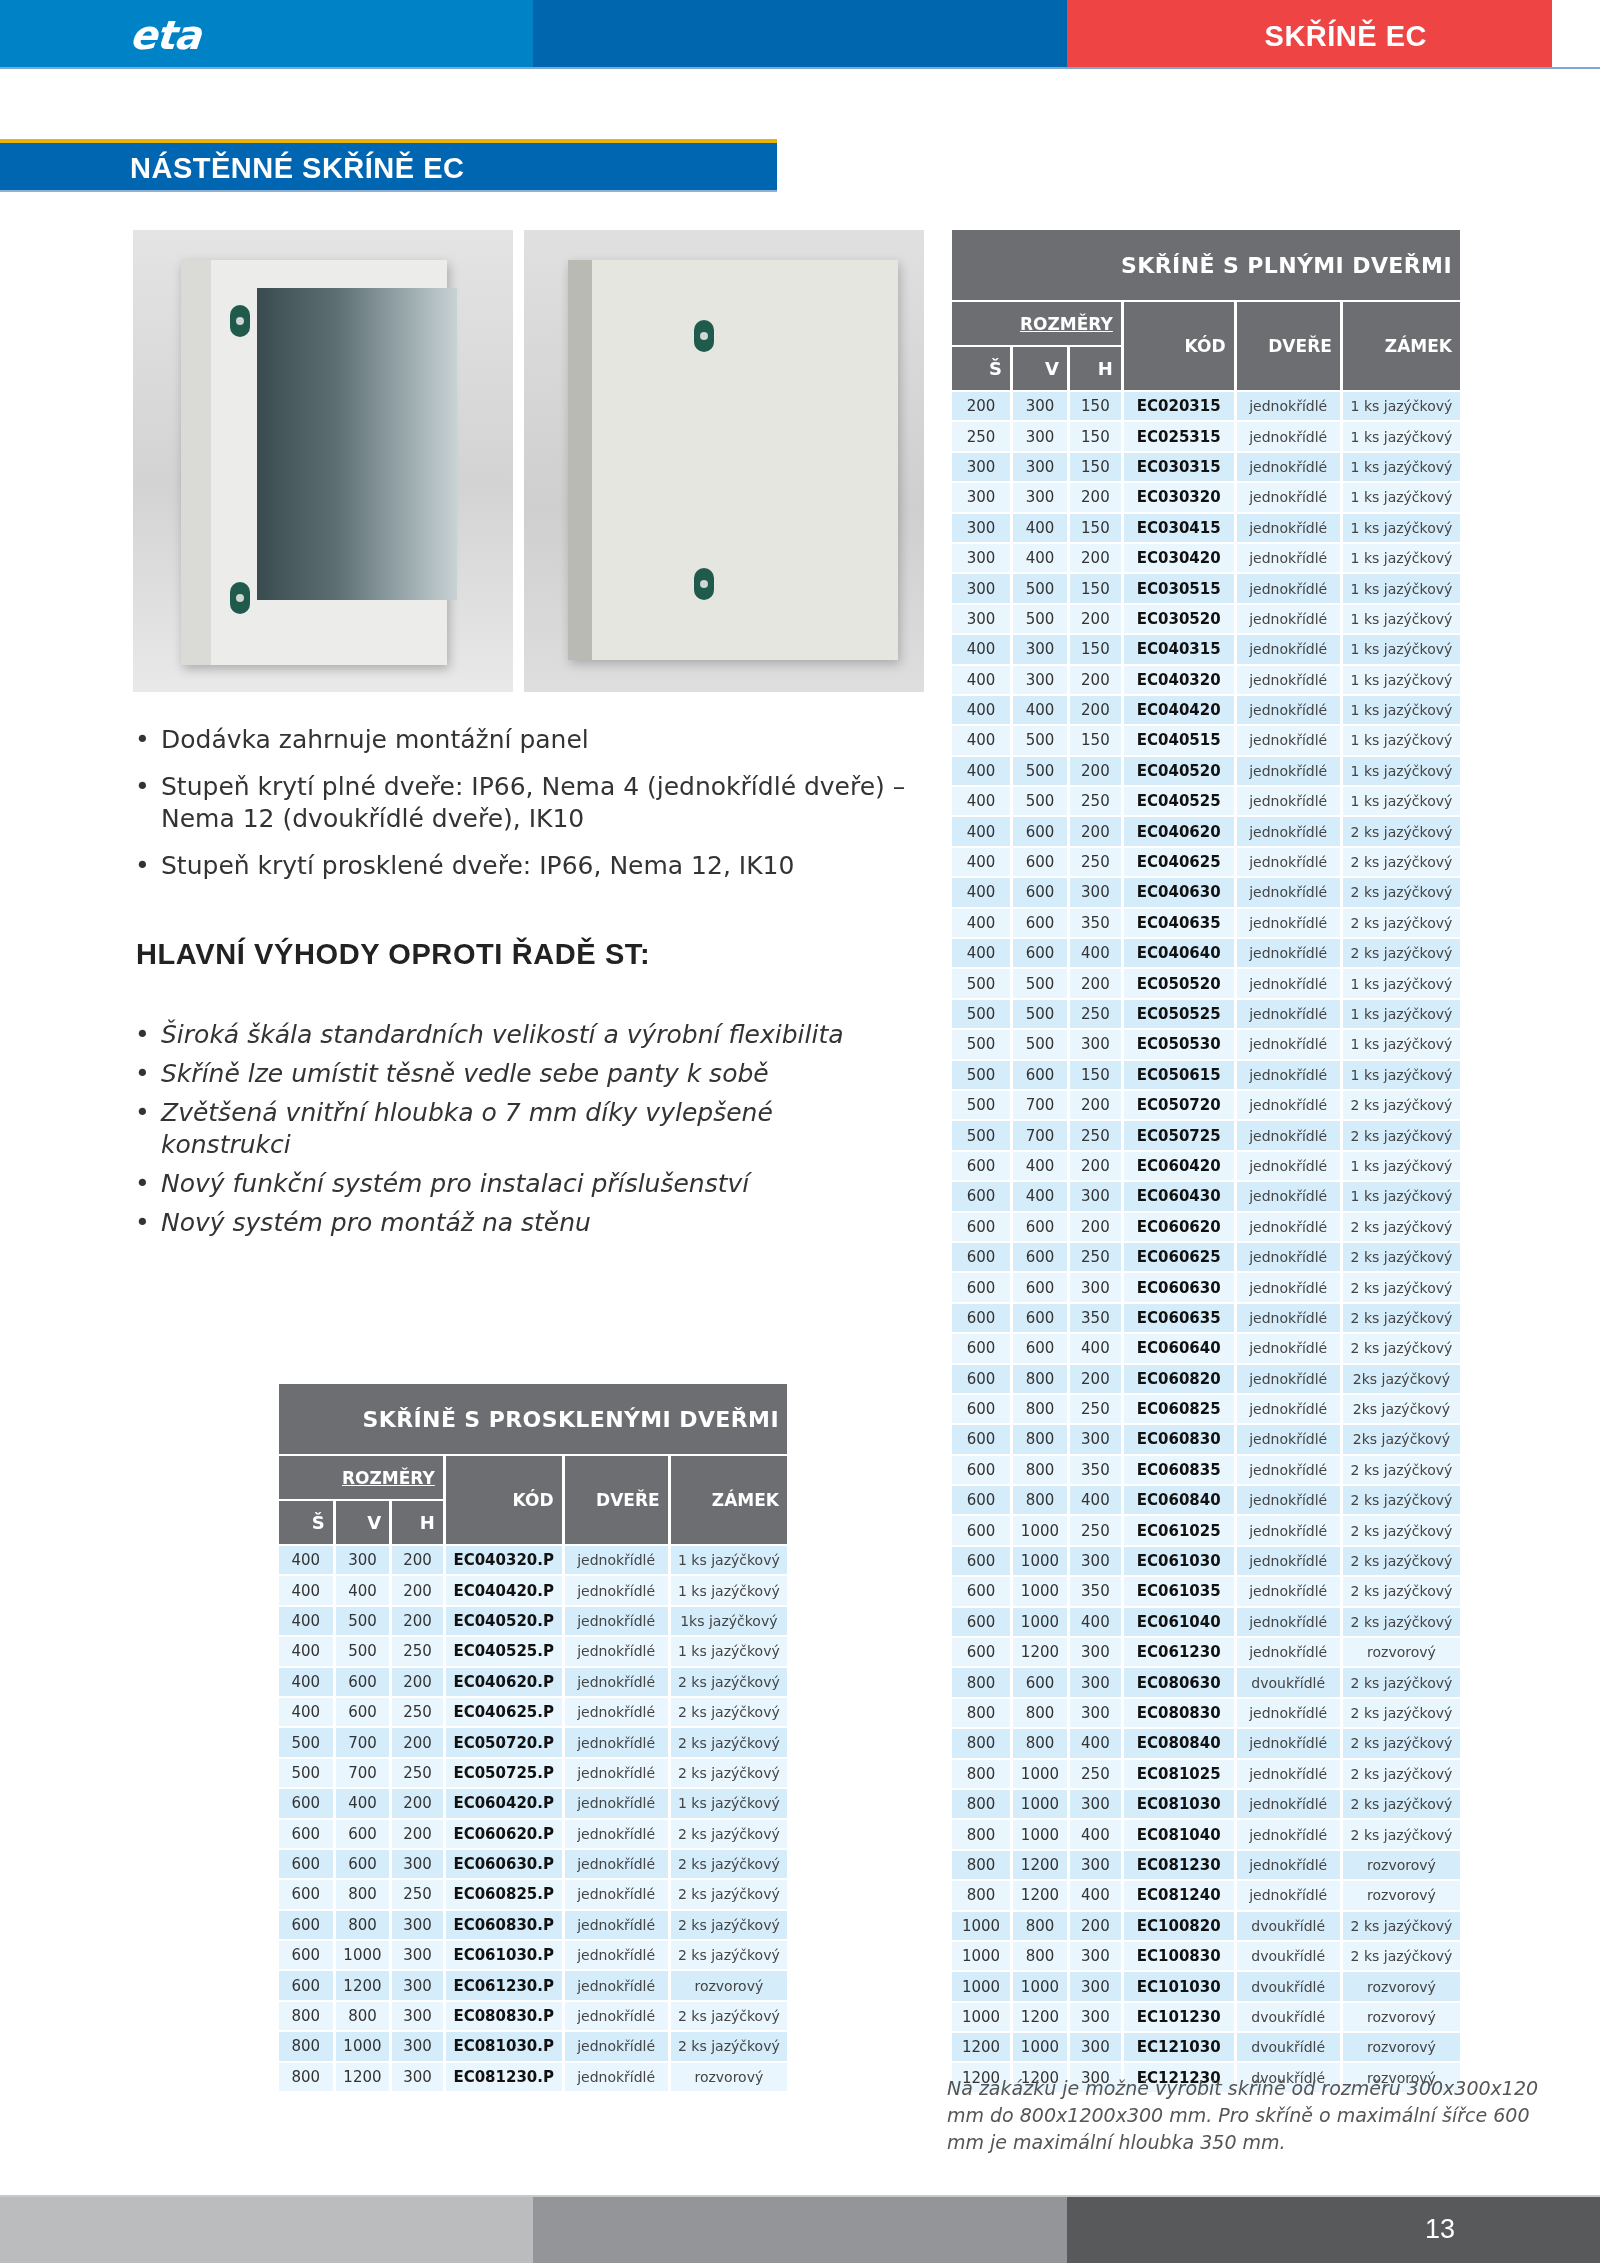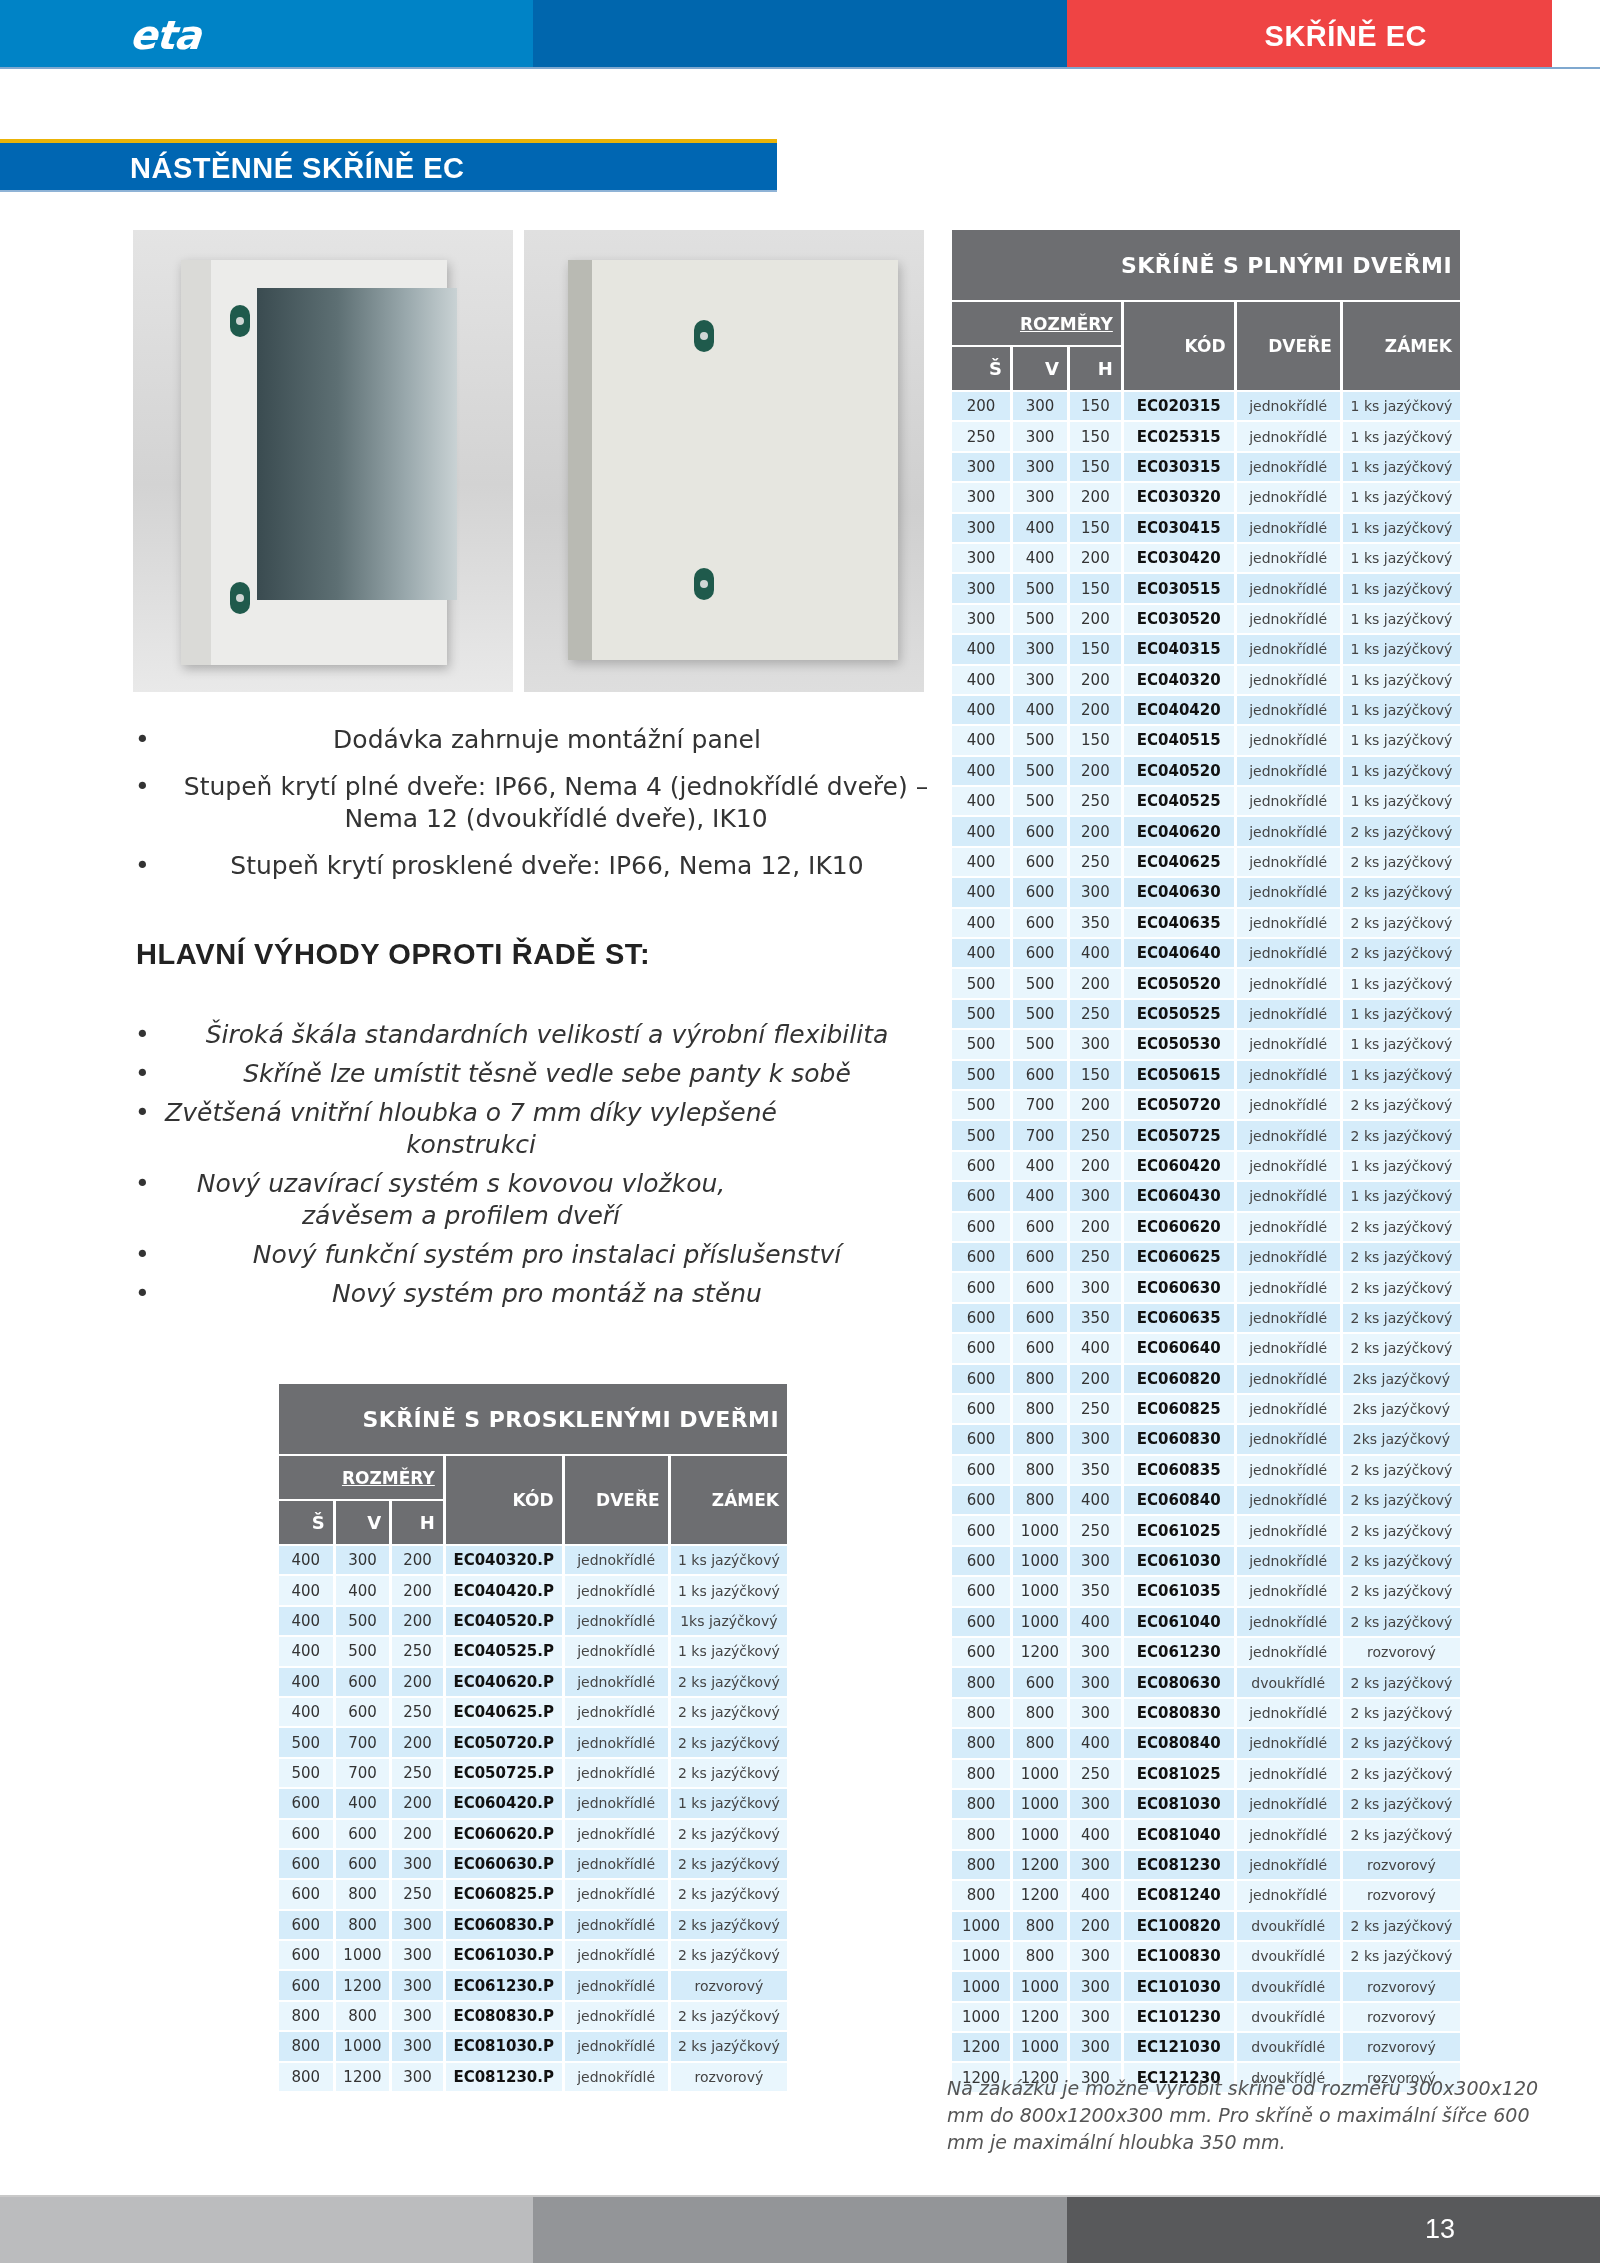--- a/index.html
+++ b/index.html
@@ -23,21 +23,21 @@
   .cab1 { position:absolute; left:48px; top:30px; width:266px; height:405px; background:#ececea; box-shadow:2px 4px 10px rgba(0,0,0,0.25); }
   .cab1 .side { position:absolute; left:0; top:0; width:30px; height:100%; background:#dadad7; }
   .cab1 .glass { position:absolute; left:76px; top:28px; width:200px; height:312px;
                  background:linear-gradient(90deg,#3a4b50 0%,#5d6f73 40%,#9aa9ad 75%,#c9d2d4 100%); }
   .hinge { position:absolute; width:20px; height:32px; border-radius:10px; background:#1f5a4c; }
   .hinge::after { content:""; position:absolute; left:6px; top:12px; width:8px; height:8px; border-radius:4px; background:#cfd6d4; }
   .cab2 { position:absolute; left:44px; top:30px; width:330px; height:400px; background:#e6e6e0; box-shadow:2px 4px 10px rgba(0,0,0,0.22); }
   .cab2 .side { position:absolute; left:0; top:0; width:24px; height:100%; background:#b9bab3; }
 
   .bullets { position:absolute; left:133px; top:724px; width:800px; margin:0; padding:0; list-style:none;
-             font-family:"DejaVu Sans", sans-serif; font-size:25px; color:#333; line-height:32px;text-align:center; }
+             font-family:"DejaVu Sans", sans-serif; font-size:25px; color:#333; line-height:32px; }
   .bullets li { position:relative; padding-left:28px; margin-bottom:15px; }
   .bullets li::before { content:"•"; position:absolute; left:2px; top:0; }
   .bullets2 { top:1019px;font-style:italic; }
   .bullets2 li { margin-bottom:7px; }
   .h2 { position:absolute; left:136px; top:938px; font-size:29px; font-weight:bold; color:#222; letter-spacing:0.6px; }
 
   table.tbl { position:absolute; border-collapse:separate; border-spacing:3px 2px; font-family:"DejaVu Sans", sans-serif; }
   .tbl th { background:#6d6e71; color:#fff; font-weight:bold; text-align:right; padding:8px; }
   .tbl th.title { font-size:22px; height:54px; letter-spacing:0.4px; }
   .tbl th.grp { font-size:17px; height:27px;text-decoration:underline; }
@@ -99,21 +99,20 @@
   <li style="width:790px;">Stupeň krytí plné dveře: IP66, Nema 4 (jednokřídlé dveře) – Nema 12 (dvoukřídlé dveře), IK10</li>
   <li>Stupeň krytí prosklené dveře: IP66, Nema 12, IK10</li>
 </ul>
 
 <div class="h2">HLAVNÍ VÝHODY OPROTI ŘADĚ ST:</div>
 
 <ul class="bullets bullets2">
   <li>Široká škála standardních velikostí a výrobní flexibilita</li>
   <li>Skříně lze umístit těsně vedle sebe panty k sobě</li>
   <li style="width:620px;">Zvětšená vnitřní hloubka o 7 mm díky vylepšené konstrukci</li>
-  <li style="width:600px;">Nový uzavírací systém s kovovou vložkou, závěsem a profilem dveří</li>
   <li>Nový funkční systém pro instalaci příslušenství</li>
   <li>Nový systém pro montáž na stěnu</li>
 </ul>
 
 <table class="tbl" id="tbl-right">
   <thead>
     <tr>
         <th class="title" colspan="6">SKŘÍNĚ S PLNÝMI DVEŘMI</th>
       </tr>
     <tr>

